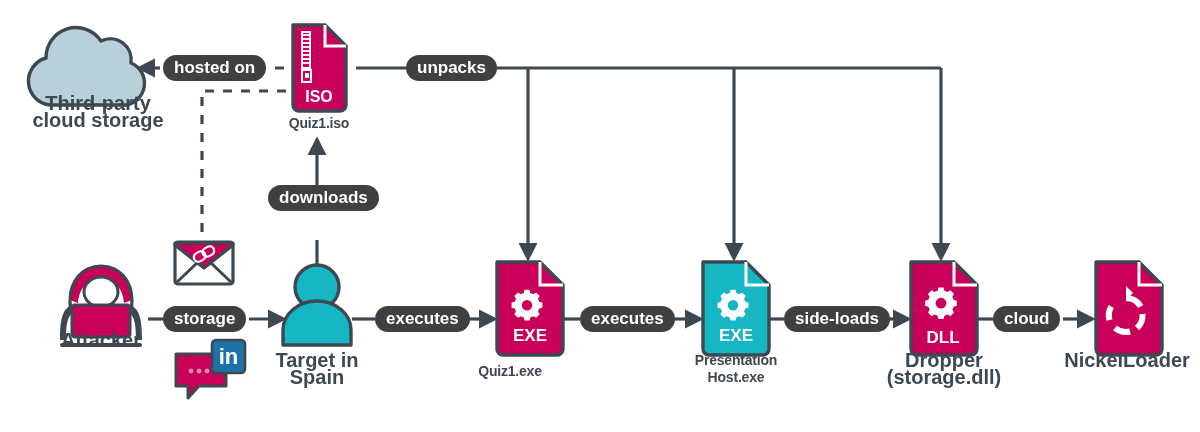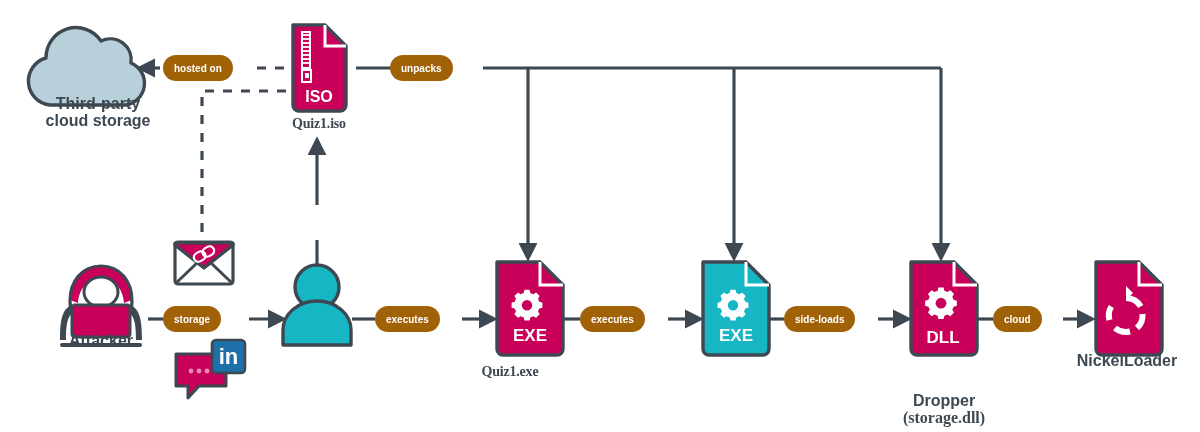--- a/index.html
+++ b/index.html
@@ -3,30 +3,30 @@
 <meta charset="utf-8">
 <style>
   html,body{margin:0;padding:0;background:#ffffff;}
   body{
     width:1200px;height:432px;overflow:hidden;
     font-family:"Liberation Sans","DejaVu Sans",sans-serif;
     color:#3d4852;
   }
   #stage{position:relative;width:1200px;height:432px;}
   #stage svg{position:absolute;left:0;top:0;}
-  .mono{font-family:Liberation Serif, serif;}
+  .mono{font-family:Liberation Sans, sans-serif;}
   .nodelabel{
-    position:absolute;text-align:center;font-weight:bold;font-size:16px;
+    position:absolute;text-align:center;font-weight:bold;font-size:20px;
     line-height:17px;color:#3d4852;white-space:pre-line;
   }
   .nodelabel.mono{font-weight:bold;font-size:14px;letter-spacing:-0.2px;}
   .pill{
     position:absolute;display:flex;align-items:center;justify-content:center;
-    background:#a16207;color:#ffffff;border-radius:14px;
-    font-weight:bold;font-size:10px;height:26px;padding:0 11px;
+    background:#404040;color:#ffffff;border-radius:14px;
+    font-weight:bold;font-size:17px;height:26px;padding:0 11px;
     box-sizing:border-box;white-space:nowrap;
   }
 </style>
 </head>
 <body>
 
 <div id="stage">
 
   <svg width="1200" height="432" viewBox="0 0 1200 432">
     <defs>
@@ -188,32 +188,37 @@
     </g>
   </svg>
 
   <div class="nodelabel" style="left:8px;top:95px;width:180px;">Third-party
 cloud storage</div>
 
   <div class="nodelabel mono" style="left:239px;top:115px;width:160px;">Quiz1.iso</div>
 
   <div class="nodelabel" style="left:41px;top:332px;width:120px;">Attacker</div>
 
+  <div class="nodelabel" style="left:257px;top:352px;width:120px;">Target in
+Spain</div>
 
   <div class="nodelabel mono" style="left:430px;top:363px;width:160px;">Quiz1.exe</div>
 
-
-  <div class="nodelabel" style="left:864px;top:352px;width:160px;margin-top:40px;"><span>Dropper</span><br><span class="mono">(storage.dll)</span></div>
+  <div class="nodelabel mono" style="left:656px;top:352px;width:160px;">Presentation
+Host.exe</div>
+
+  <div class="nodelabel" style="left:864px;top:352px;width:160px;"><span>Dropper</span><br><span class="mono">(storage.dll)</span></div>
 
   <div class="nodelabel" style="left:1047px;top:352px;width:160px;">NickelLoader</div>
 
   <div class="pill" style="left:163px;top:55px;">hosted on</div>
 
-  <div class="pill" style="left:390px;top:55px;">unpacks</div>
-
+  <div class="pill" style="left:406px;top:55px;">unpacks</div>
+
+  <div class="pill" style="left:268px;top:185px;">downloads</div>
 
   <div class="pill" style="left:163px;top:306px;">storage</div>
 
   <div class="pill" style="left:375px;top:306px;">executes</div>
 
   <div class="pill" style="left:580px;top:306px;">executes</div>
 
   <div class="pill" style="left:784px;top:306px;">side-loads</div>
 
   <div class="pill" style="left:993px;top:306px;">cloud</div>

